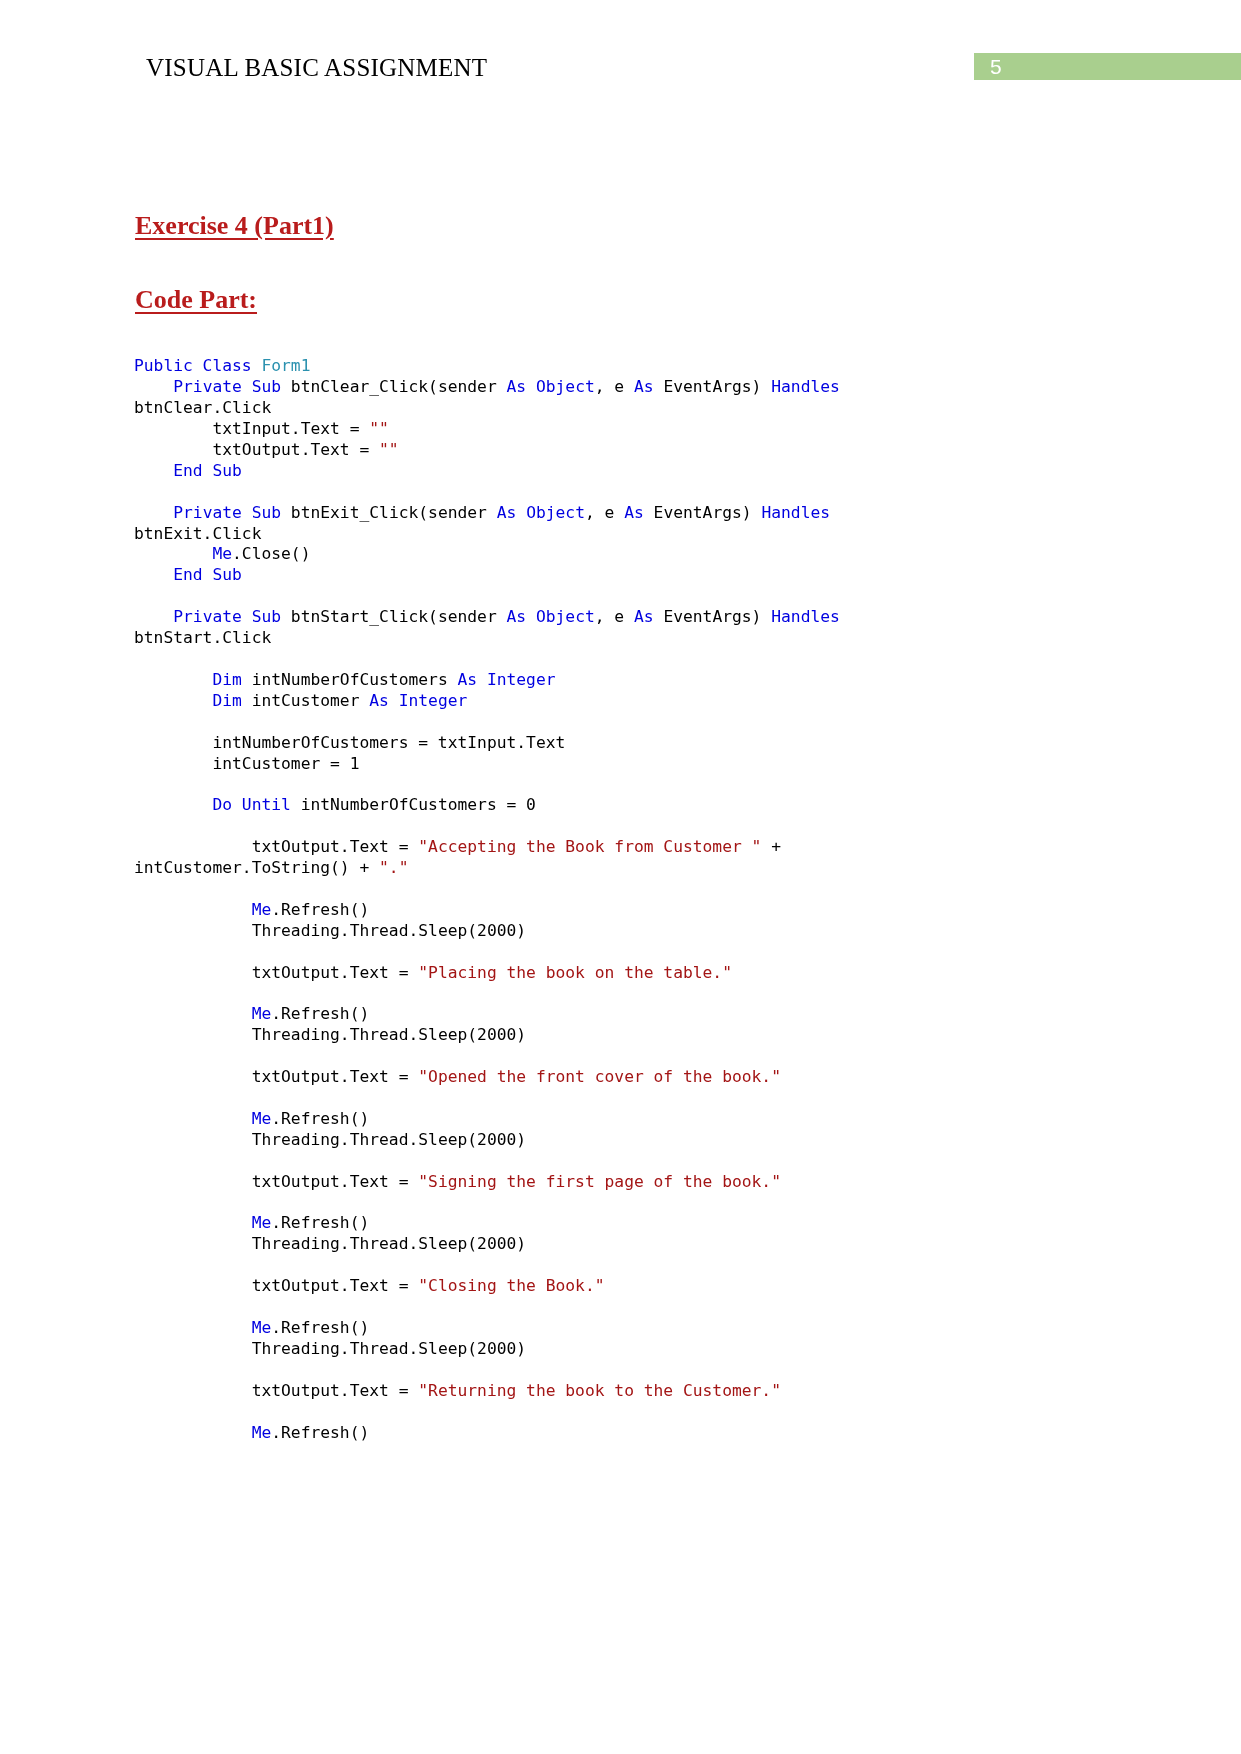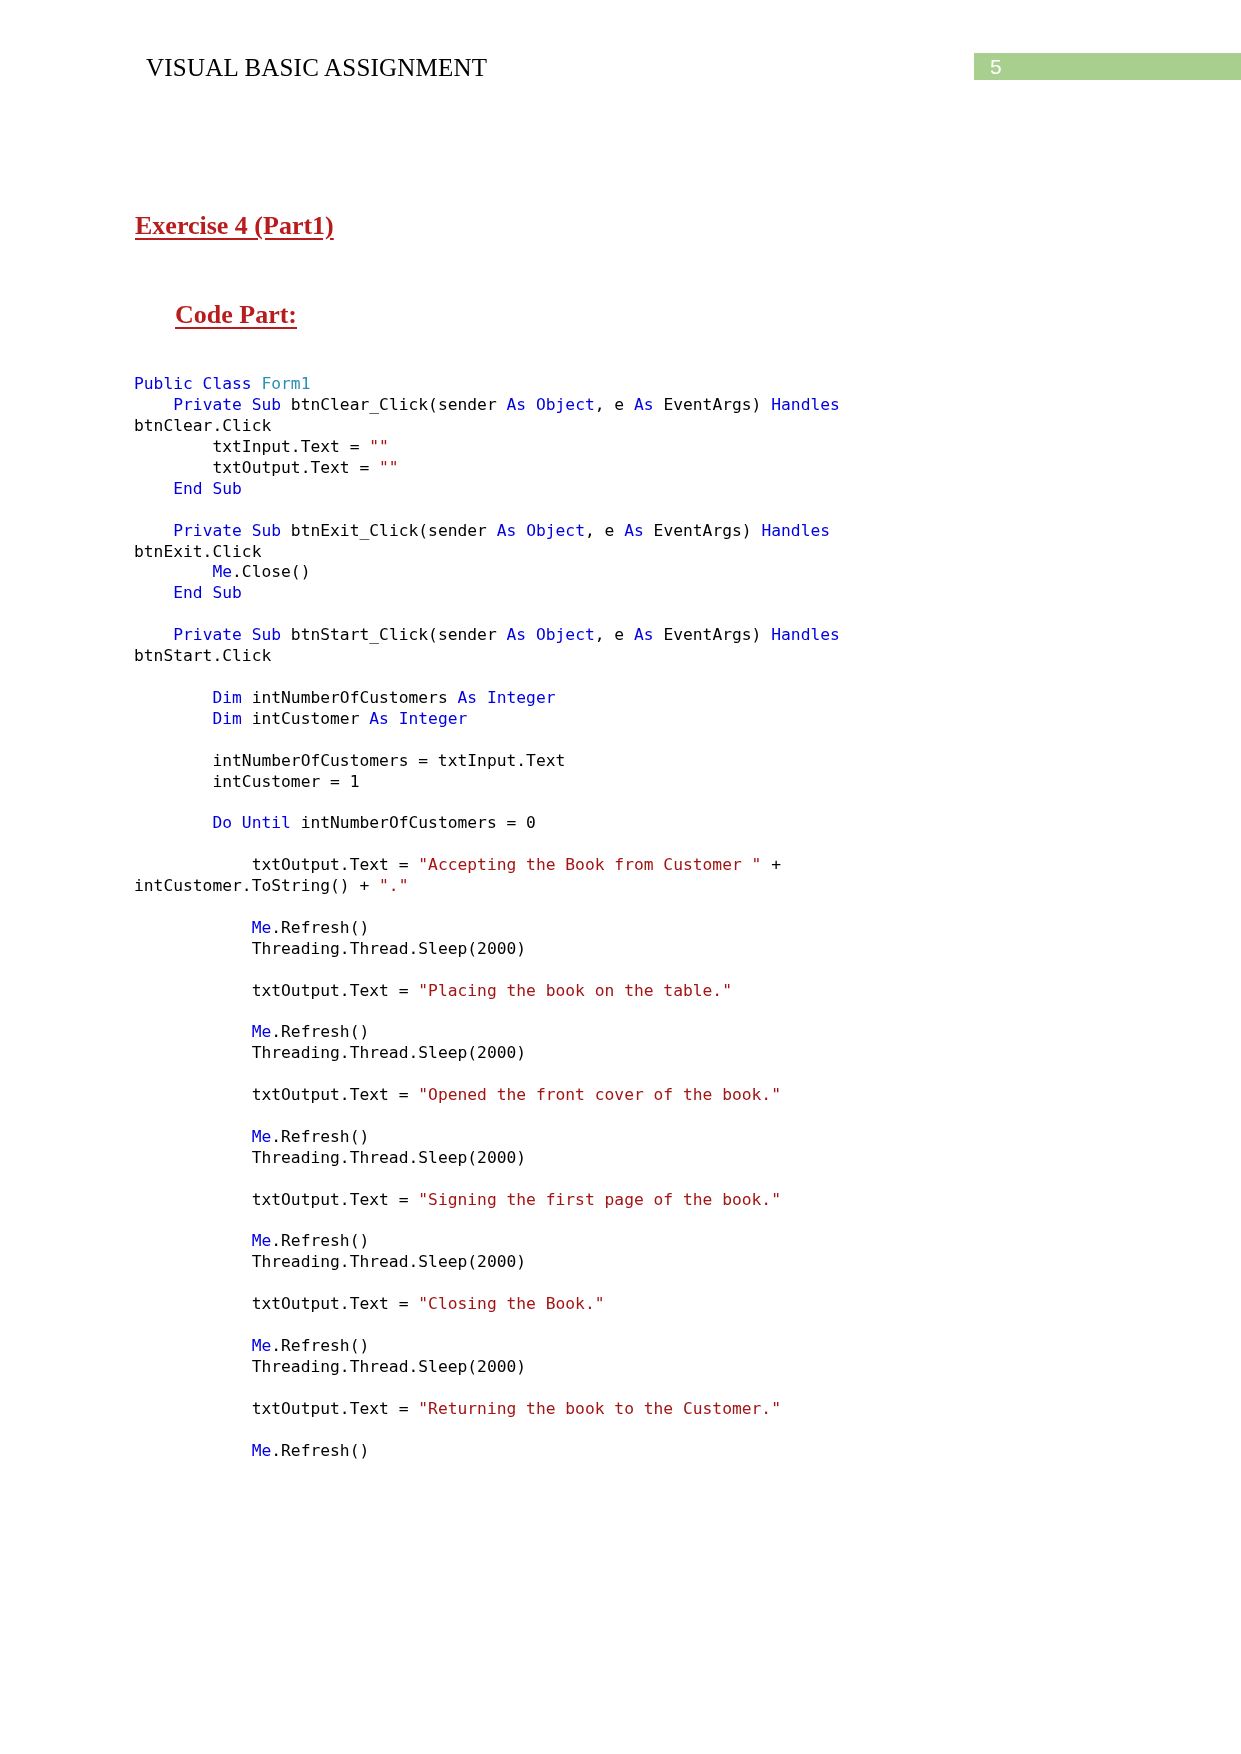--- a/index.html
+++ b/index.html
@@ -66,27 +66,27 @@
     font-family: "Liberation Serif", serif;
     font-weight: bold;
     font-size: 26px;
     line-height: 30px;
     color: #b91c1c;
     text-decoration: underline;
     text-underline-offset: 4px;
     white-space: nowrap;
   }
   #heading-exercise { top: 211px; }
-  #heading-code     { top: 300px; margin-left: 40px; }
+  #heading-code     { top: 285px; }
 
   
   .code-block {
     position: absolute;
     left: 134px;
-    top: 358px;
+    top: 340px;
     width: 790px;
     font-family: "DejaVu Sans Mono", "Liberation Mono", monospace;
     font-size: 16.3px;
     line-height: 20.9px;
     color: #000000;
     white-space: pre-wrap;
     word-break: break-word;
     letter-spacing: 0px;
   }
   .code-line {

